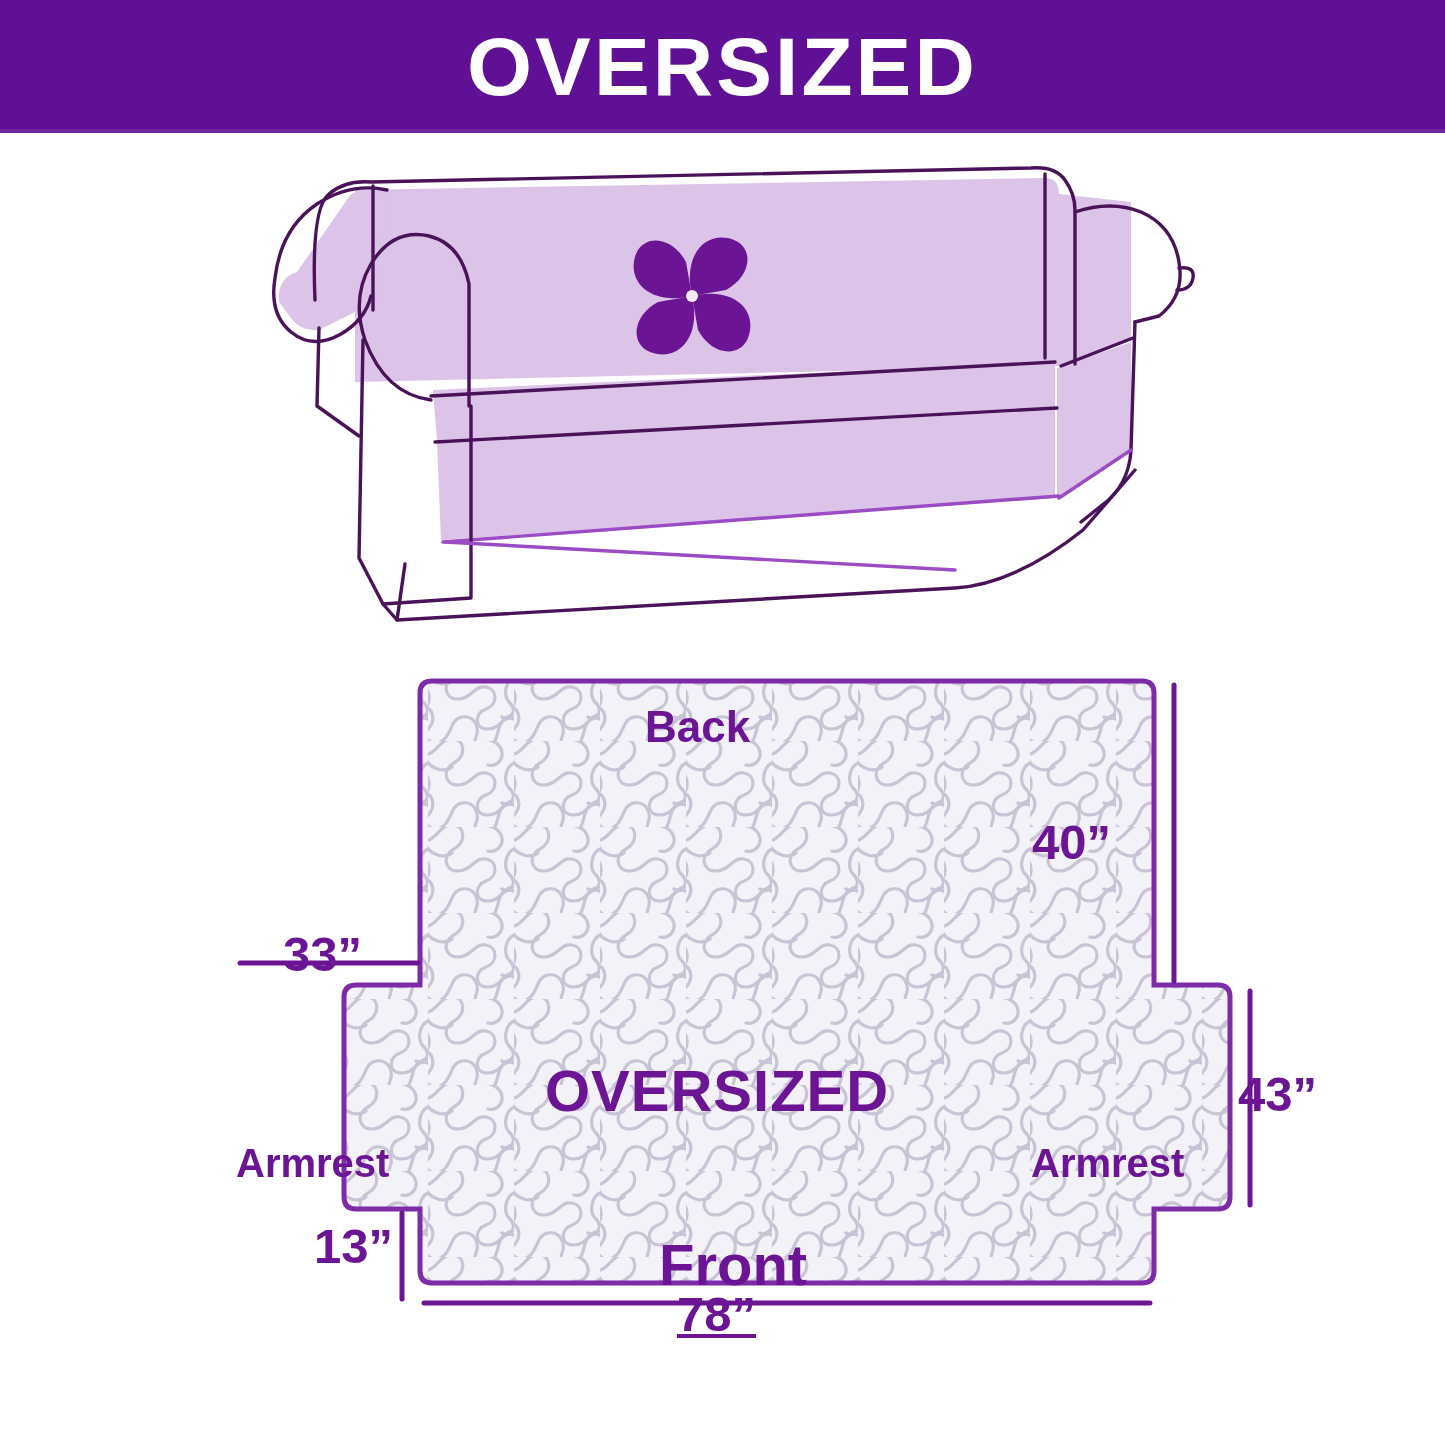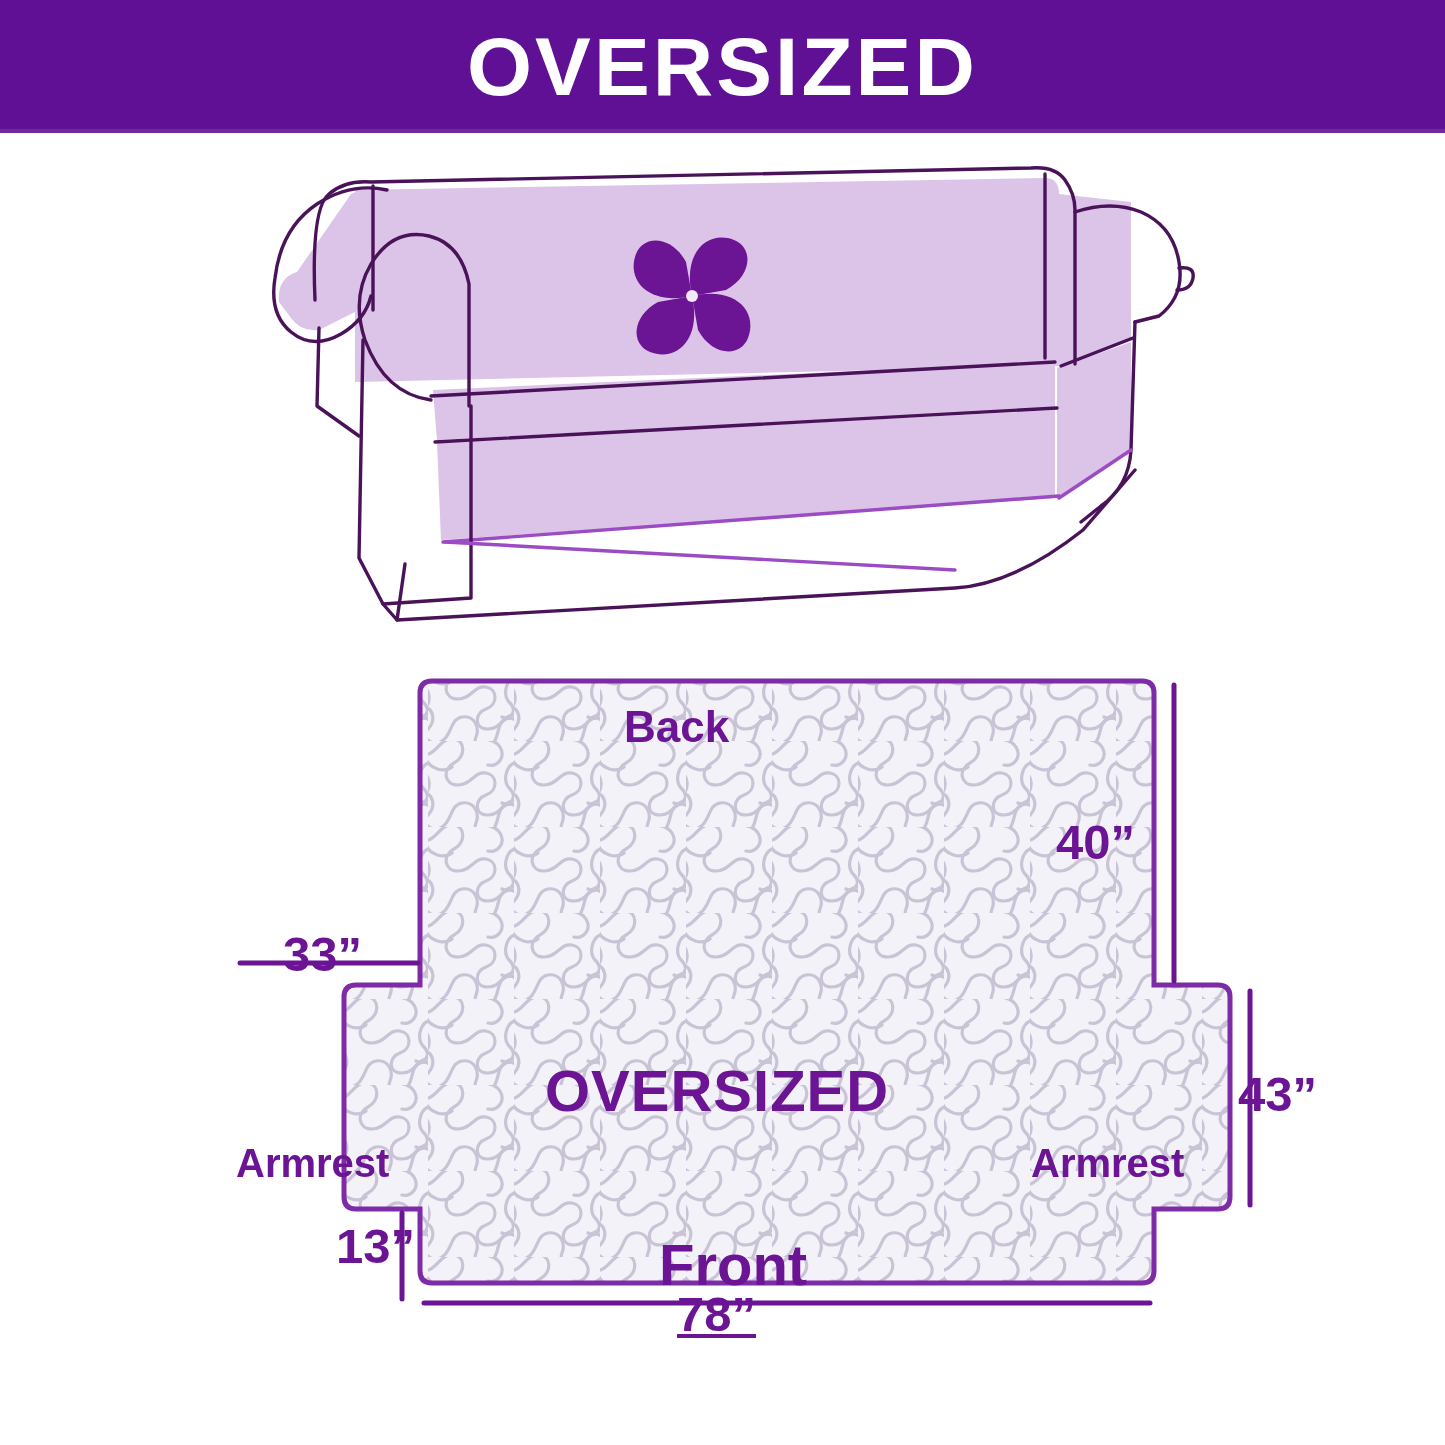--- a/index.html
+++ b/index.html
@@ -36,28 +36,28 @@
     position:absolute;left:170px;top:655px;width:1180px;height:710px;
   }
   #pattern-svg{display:block;width:1180px;height:710px;}
   .dimlabel{
     position:absolute;
     color:#6B1494;
     font-weight:bold;
     white-space:nowrap;
     line-height:1;
   }
-  #lbl-back   {left:624px; top:705px;  font-size:44px;}
-  #lbl-40     {left:1032px;top:818px;  font-size:49px;margin-left:24px;}
+  #lbl-back   {left:645px; top:705px;  font-size:44px;}
+  #lbl-40     {left:1032px;top:818px;  font-size:49px;}
   #lbl-24     {left:283px; top:930px;  font-size:49px;}
   #lbl-23     {left:1238px;top:1070px; font-size:49px;}
   #lbl-over   {left:545px; top:1062px; font-size:58px; letter-spacing:1px;}
   #lbl-arm-l  {left:236px; top:1143px; font-size:40px;}
   #lbl-arm-r  {left:1031px;top:1143px; font-size:40px;}
-  #lbl-13     {left:336px; top:1222px; font-size:49px;text-align:right;}
+  #lbl-13     {left:314px; top:1222px; font-size:49px;text-align:right;}
   #lbl-front  {left:659px; top:1236px; font-size:58px;}
   #lbl-78     {left:677px; top:1290px; font-size:49px;text-decoration:underline;}
 </style>
 </head>
 <body>
 
 <div id="banner">
   <div id="banner-title">OVERSIZED</div>
 </div>
 

